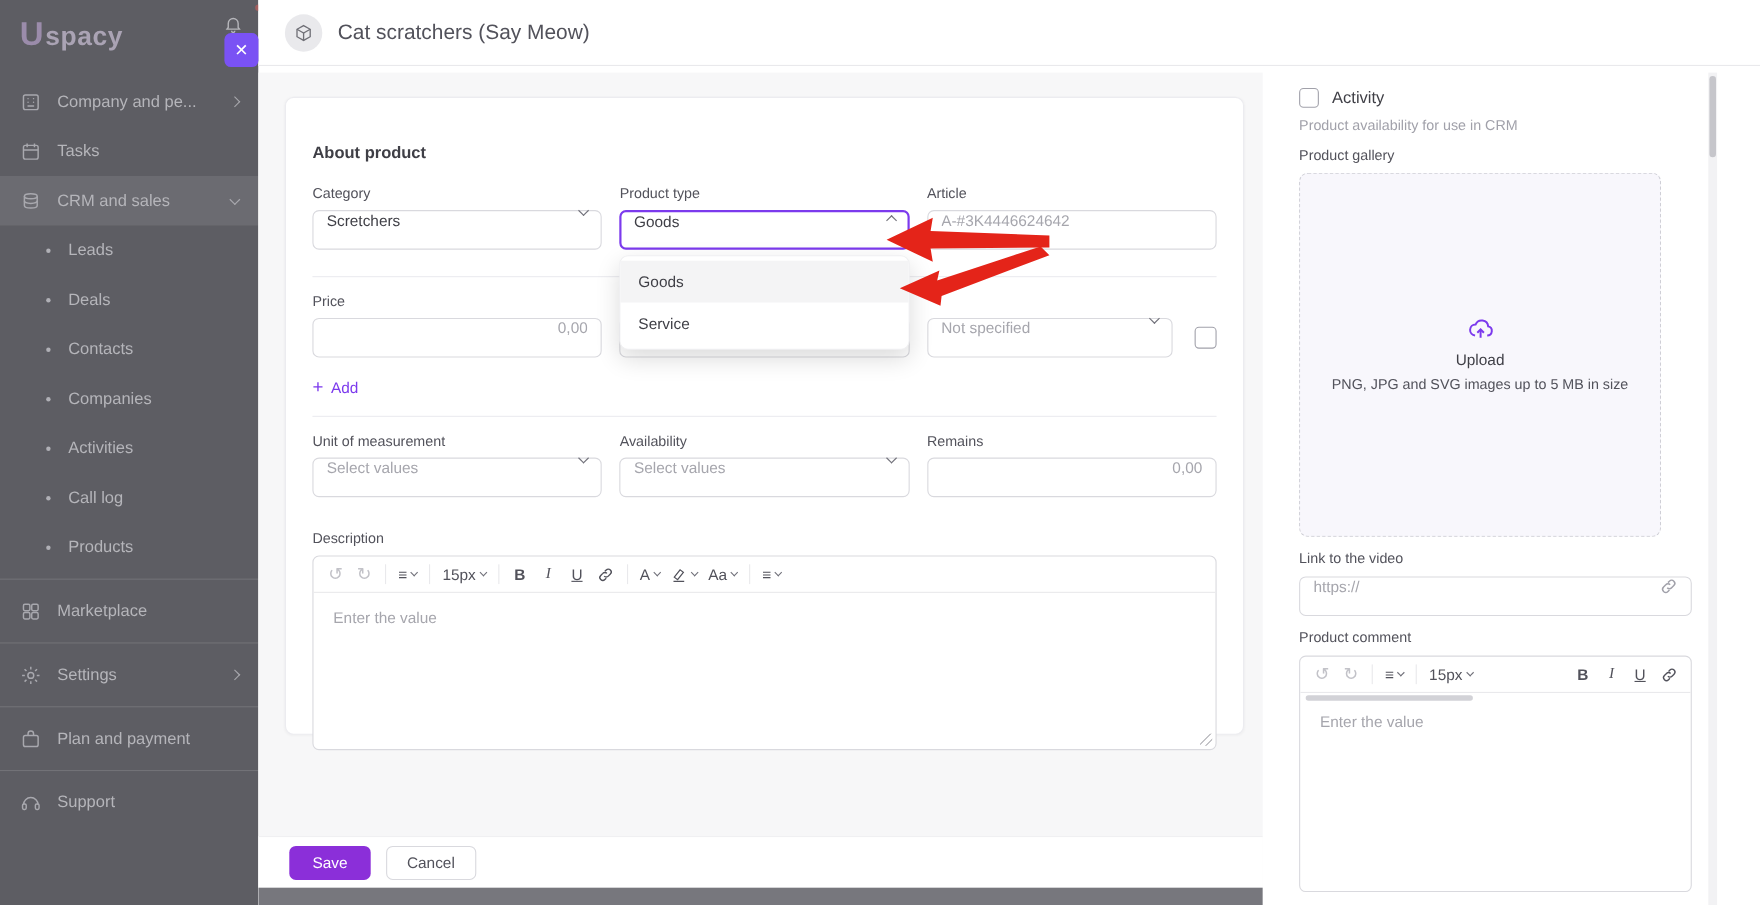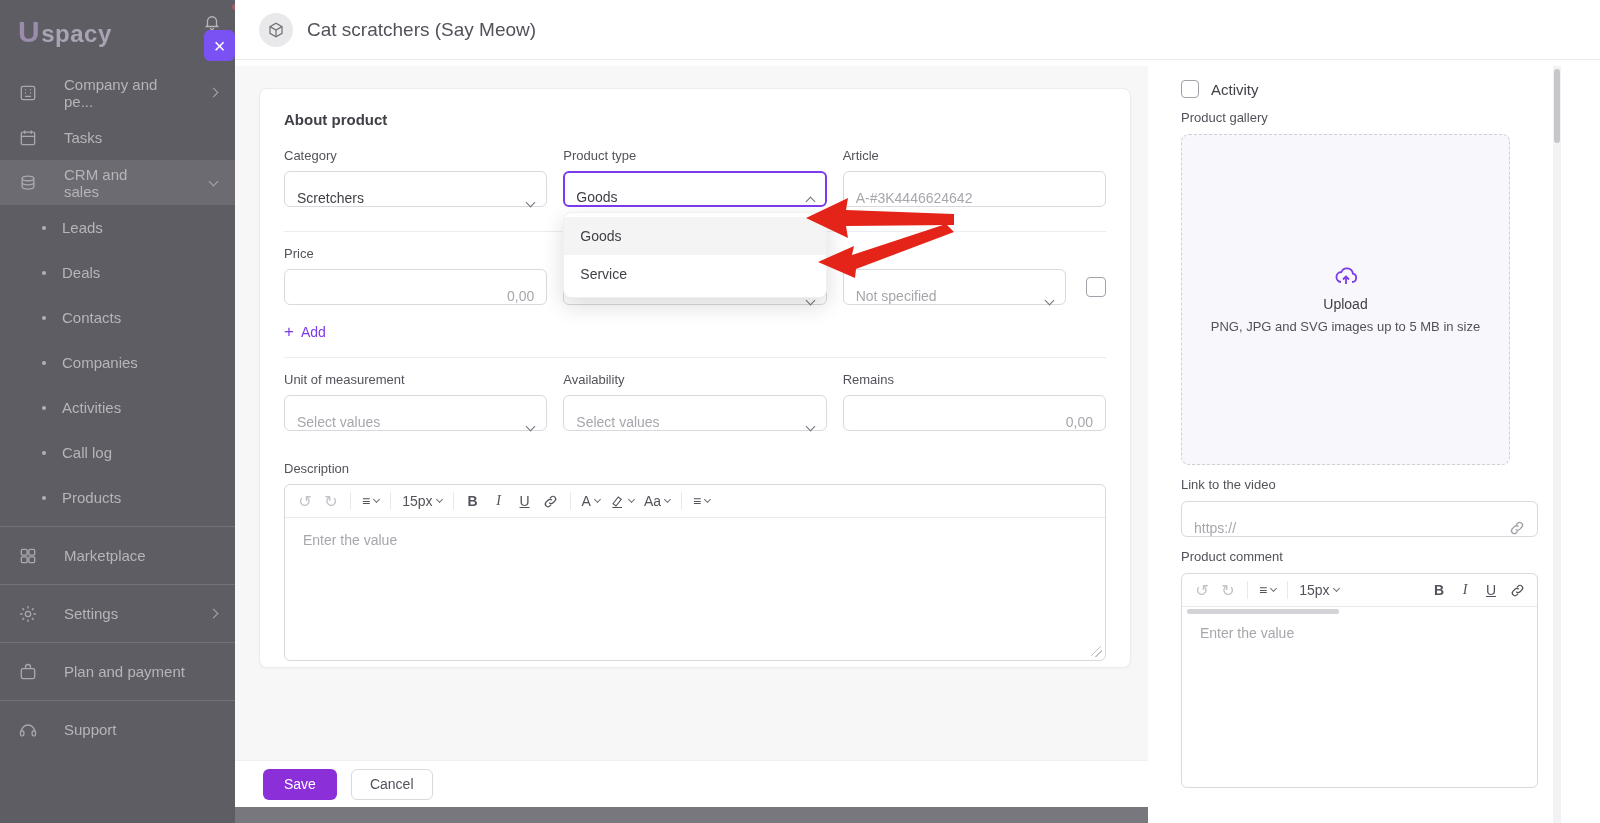--- a/index.html
+++ b/index.html
@@ -8,21 +8,21 @@
   svg { display:block; }
 
   
   .sidebar { position:absolute; left:0; top:0; width:235px; height:100%; background:#5d5d63; z-index:1; }
   .logo-row { height:64px; display:flex; align-items:center; padding:0 18px; position:relative; }
   .logo { font-weight:bold; color:#aaa3b4; font-size:24px; letter-spacing:.5px; display:flex; align-items:baseline; }
   .logo-u { font-size:30px; color:#9b8cab; position:relative; margin-right:1px; }
   .logo-dot { position:absolute; top:4px; right:-3px; width:6px; height:6px; border-radius:50%; background:#a35e5e; }
   .bell { position:absolute; right:14px; top:13px; color:#b6b6bb; width:18px; height:18px; }
   .nav { padding-top:6px; }
-  .nav-item { height:45px; display:flex; align-items:center; padding:0 18px; color:#b5b5ba; font-size:15px; gap:26px; cursor:default; }
+  .nav-item { height:45px; display:flex; align-items:center; padding:0 18px; color:#b5b5ba; font-size:15px; gap:14px; cursor:default; }
   .nav-item.selected { background:rgba(255,255,255,0.09); }
   .nicon { width:20px; height:20px; color:#a8a8ae; flex:none; }
   .nspacer { flex:1; }
   .nchev { width:7px; height:7px; border-right:1.6px solid #a8a8ae; border-bottom:1.6px solid #a8a8ae; flex:none; }
   .nchev.right { transform:rotate(-45deg); }
   .nchev.down { transform:rotate(45deg); margin-top:-3px; }
   .sub-item { height:45px; display:flex; align-items:center; padding:0 18px 0 42px; color:#b5b5ba; font-size:15px; gap:16px; }
   .bullet { width:4px; height:4px; border-radius:50%; background:#b0b0b6; flex:none; }
   .sdivider { height:1px; background:rgba(255,255,255,0.13); margin:6px 0; }
 
@@ -34,24 +34,24 @@
   .mheader { height:60px; border-bottom:1px solid #e9e9ec; display:flex; align-items:center; padding:0 24px; gap:14px; background:#fff; }
   .prod-ico { width:34px; height:34px; border-radius:50%; background:#e9e9ec; display:flex; align-items:center; justify-content:center; color:#6f6f76; flex:none; }
   .mtitle { font-size:19px; font-weight:500; color:#52525b; }
 
   .content { position:absolute; top:66px; left:0; right:0; bottom:0; display:flex; }
   .form-col { width:913px; position:relative; background:#f7f7f8; }
   .panel-col { flex:1; background:#fff; position:relative; }
 
   
   .card { position:absolute; left:24px; top:22px; width:872px; height:580px; background:#fff; border:1px solid #ececf0; border-radius:8px; padding:22px 24px; box-shadow:0 1px 2px rgba(0,0,0,0.03); }
-  .card-title { font-size:15px; font-weight:bold; color:#3f3f46; margin-bottom:20px; }
+  .card-title { font-size:15px; font-weight:bold; color:#3f3f46; margin-bottom:20px;margin-top:20px; }
   .grid3 { display:grid; grid-template-columns:repeat(3,1fr); column-gap:16px; }
   .flabel { font-size:13px; color:#52525b; margin-bottom:8px; display:block; min-height:15px; }
-  .control { height:36px; border:1px solid #d9d9de; border-radius:6px; background:#fff; display:flex; align-items:flex-end; padding:0 12px; font-size:14px; color:#3f3f46; position:relative; }
+  .control { height:36px; border:1px solid #d9d9de; border-radius:6px; background:#fff; display:flex; align-items:flex-start; padding:0 12px; font-size:14px; color:#3f3f46; position:relative; }
   .control input { border:none; outline:none; width:100%; font:inherit; color:#3f3f46; background:transparent; }
   .control input::placeholder { color:#a6a6ad; }
   .control input.num { text-align:right; }
   .val { flex:1; }
   .ph { color:#a6a6ad; }
   .schev { width:7px; height:7px; border-right:1.5px solid #71717a; border-bottom:1.5px solid #71717a; transform:rotate(45deg); margin-top:-4px; flex:none; }
   .schev.up { transform:rotate(-135deg); margin-top:4px; }
   .focused { border:2px solid #7c3aed; padding:0 11px; }
   .divider { height:1px; background:#ececf0; margin:24px 0 14px; }
   .divider.d2 { margin:16px 0 14px; }
@@ -411,20 +411,21 @@
       </div>
       <div class="backdrop-strip"></div>
     </div>
 
     <div class="panel-col">
       <div class="panel-inner">
         <div class="activity-row">
           <span class="checkbox sm"></span>
           <span class="activity-label">Activity</span>
         </div>
+        <div class="hint">Product availability for use in CRM</div>
 
         <div class="plabel">Product gallery</div>
         <div class="upload-box">
           <svg class="upload-ico" viewBox="0 0 24 24" fill="none" stroke="currentColor" stroke-width="1.8">
               <path d="M7 17a5 5 0 0 1 .4-9.98A6 6 0 0 1 18.9 8.7 4.2 4.2 0 0 1 18 17"></path>
               <path d="M12 19v-7"></path>
               <path d="m9 14.5 3-3 3 3"></path>
             </svg>
           <span class="upload-title">Upload</span>
           <span class="upload-hint">PNG, JPG and SVG images up to 5 MB in size</span>

